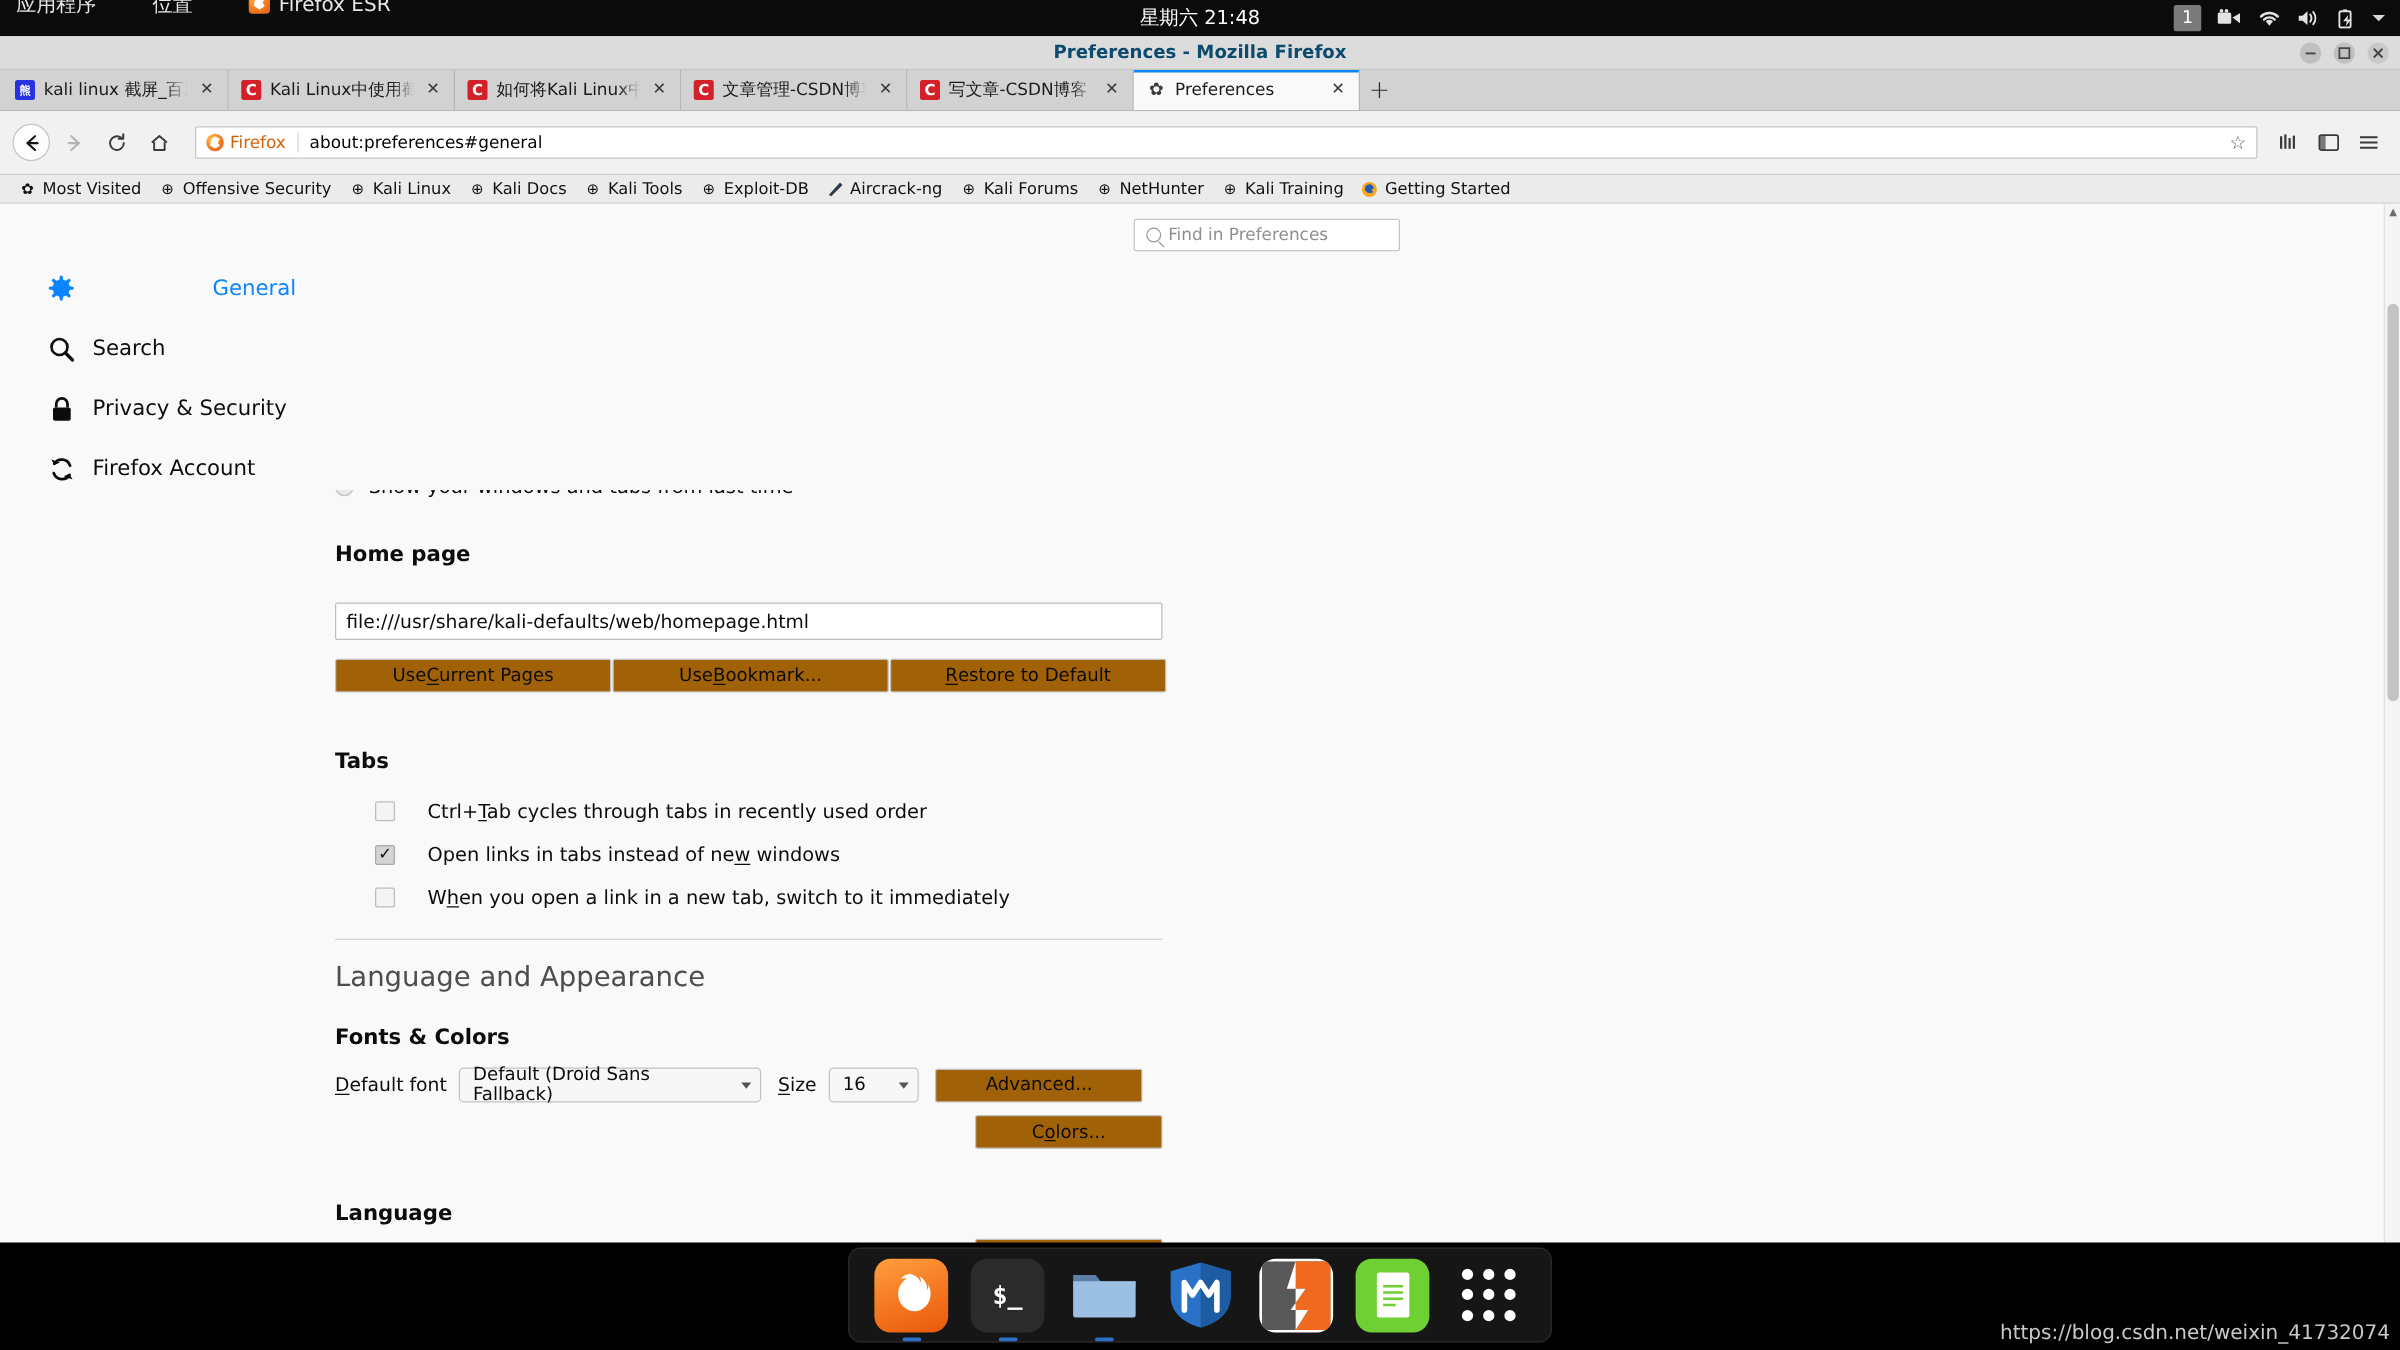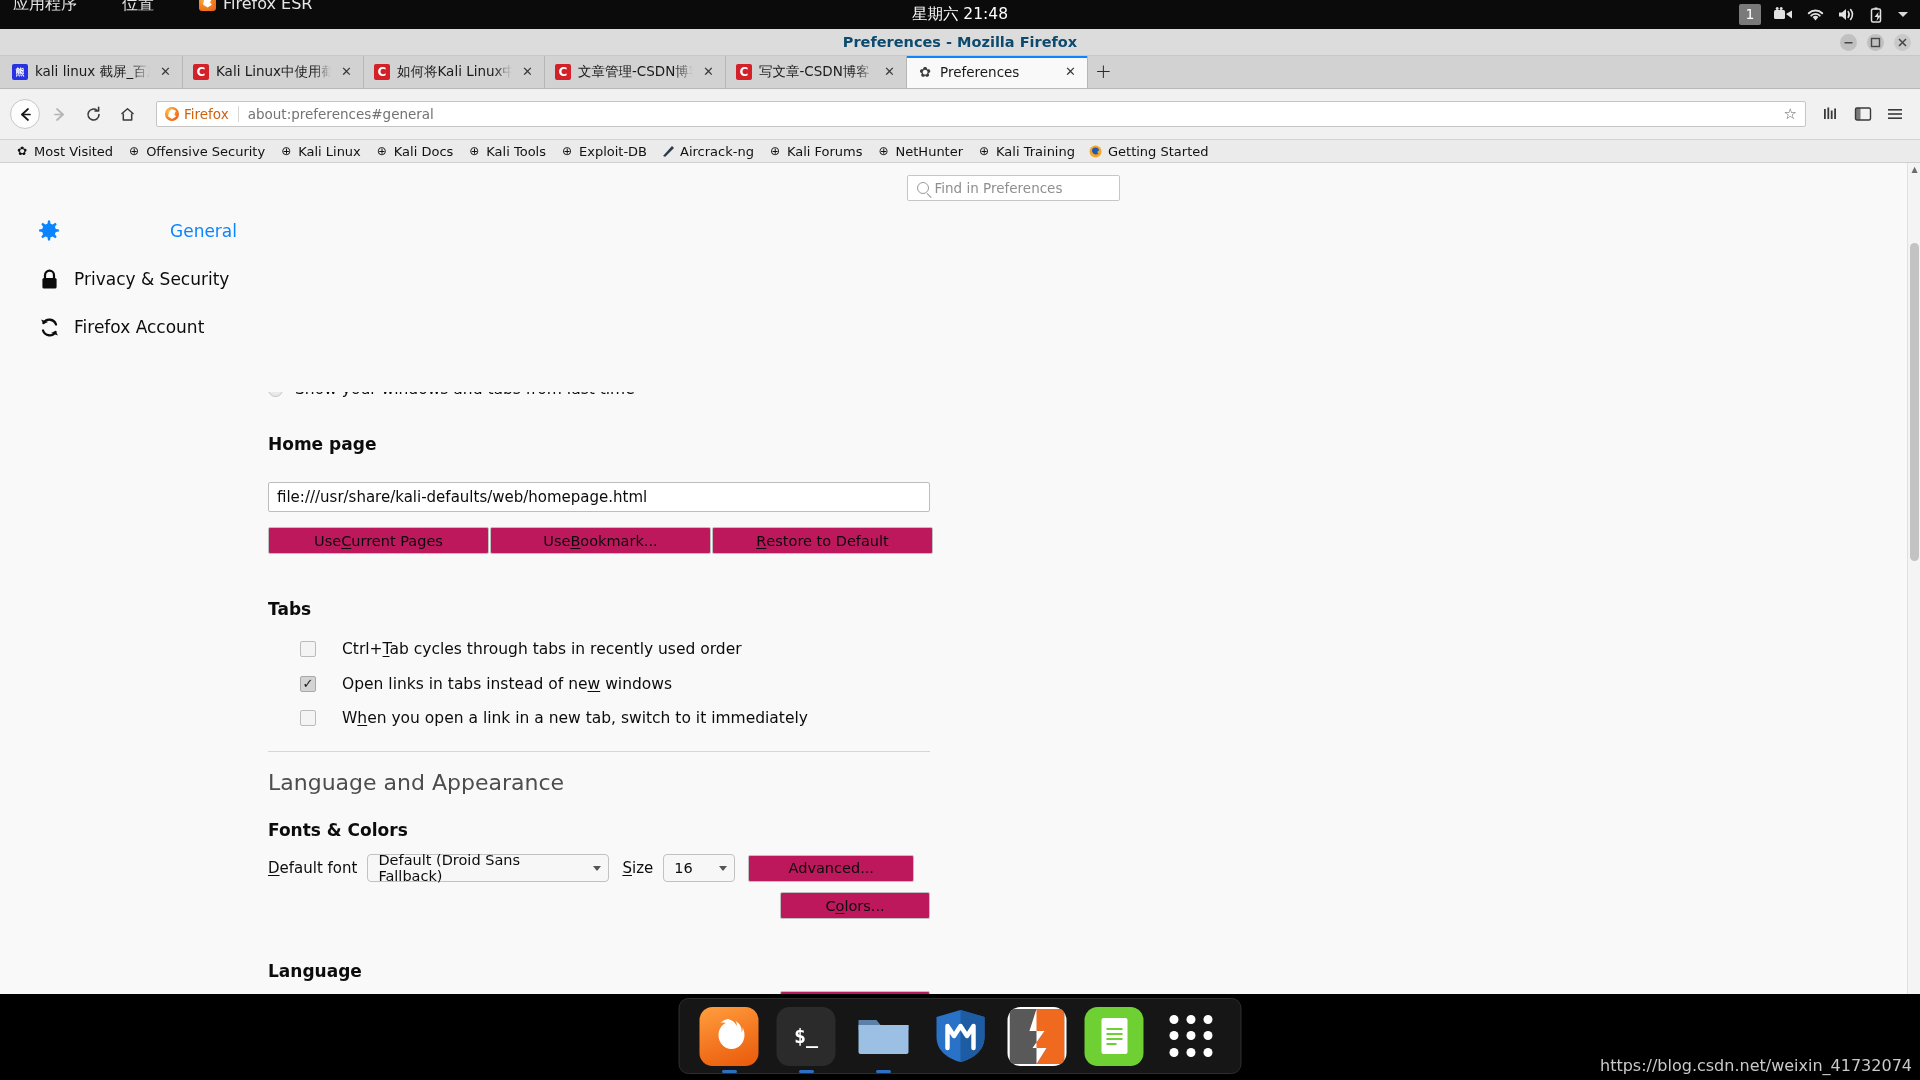--- a/index.html
+++ b/index.html
@@ -155,21 +155,21 @@
   .id-ffdot {
     width: 14px; height: 14px; border-radius: 50%;
     background: radial-gradient(circle at 35% 35%, #ffcb5e 0%, #f58220 50%, #e0481b 100%);
     position: relative;
   }
   .id-ffdot::after {
     content: ""; position: absolute; left: 3px; top: 2px;
     width: 8px; height: 10px; background: #fff;
     clip-path: polygon(45% 0%, 100% 18%, 78% 52%, 100% 75%, 50% 100%, 0% 72%, 14% 30%);
   }
-  .url-text { color: #737373; flex: 1; overflow: hidden; white-space: nowrap; }
+  .url-text { color: #000000; flex: 1; overflow: hidden; white-space: nowrap; }
   .url-star { color: #5a5a5a; font-size: 15px; cursor: pointer; padding-left: 6px; }
   .nav-right { display: flex; align-items: center; gap: 2px; }
 
   
   .ff-bookmarks {
     height: 23px; background: #ebebeb; border-bottom: 1px solid #cfcfcf;
     display: flex; align-items: center; padding-left: 8px; gap: 0;
     font-size: 13px; color: #111;
   }
   .bm {
@@ -243,21 +243,21 @@
     font-size: 22px; font-weight: 400; color: #4d4d4d;
   }
   .hp-input {
     width: 662px; height: 30px; background: #fff;
     border: 1px solid #bdbdbd; border-radius: 2px;
     font-size: 15px; color: #0c0c0d;
     display: flex; align-items: center; padding: 0 8px;
   }
   .btn-row { display: flex; gap: 0; }
   .pref-btn {
-    height: 27px; background: #be185d; border: 1px solid #c0c0c0;
+    height: 27px; background: #a16207; border: 1px solid #c0c0c0;
     font-size: 14.5px; color: #0c0c0d; cursor: pointer;
     display: flex; align-items: center; justify-content: center;
     border-radius: 2px;
   }
   .hp-btn { width: 221px; }
   .hp-btn + .hp-btn { margin-left: 1px; }
   u { text-decoration: underline; text-underline-offset: 2px; }
 
   .cb-row {
     display: flex; align-items: center; gap: 26px;
@@ -583,20 +583,29 @@
 
     <div class="prefs-sidebar">
       <div class="side-item active">
         <span class="side-ico">
           <svg width="22" height="22" viewBox="0 0 22 22">
               <path d="M11 6.6a4.4 4.4 0 1 0 0 8.8 4.4 4.4 0 0 0 0-8.8zm0 6.6a2.2 2.2 0 1 1 0-4.4 2.2 2.2 0 0 1 0 4.4z" fill="#0a84ff"></path>
               <path d="M10 0.6h2l.5 3.1 2.2.9 2.6-1.8 1.4 1.4-1.8 2.6.9 2.2 3.1.5v2l-3.1.5-.9 2.2 1.8 2.6-1.4 1.4-2.6-1.8-2.2.9-.5 3.1h-2l-.5-3.1-2.2-.9-2.6 1.8-1.4-1.4 1.8-2.6-.9-2.2-3.1-.5v-2l3.1-.5.9-2.2-1.8-2.6 1.4-1.4 2.6 1.8 2.2-.9z" fill="#0a84ff"></path>
             </svg>
         </span>
         <span>General</span>
+      </div>
+      <div class="side-item">
+        <span class="side-ico">
+          <svg width="21" height="21" viewBox="0 0 21 21">
+              <circle cx="8.6" cy="8.6" r="6.4" stroke="#0c0c0d" stroke-width="2.1" fill="none"></circle>
+              <path d="M13.4 13.4 L19 19" stroke="#0c0c0d" stroke-width="2.6" stroke-linecap="round"></path>
+            </svg>
+        </span>
+        <span>Search</span>
       </div>
       <div class="side-item">
         <span class="side-ico">
           <svg width="19" height="21" viewBox="0 0 19 21">
               <path d="M5 9 V6.2a4.5 4.5 0 0 1 9 0V9" stroke="#0c0c0d" stroke-width="2.2" fill="none"></path>
               <rect x="2.4" y="9" width="14.2" height="10.5" rx="1.6" fill="#0c0c0d"></rect>
             </svg>
         </span>
         <span>Privacy &amp; Security</span>
       </div>

